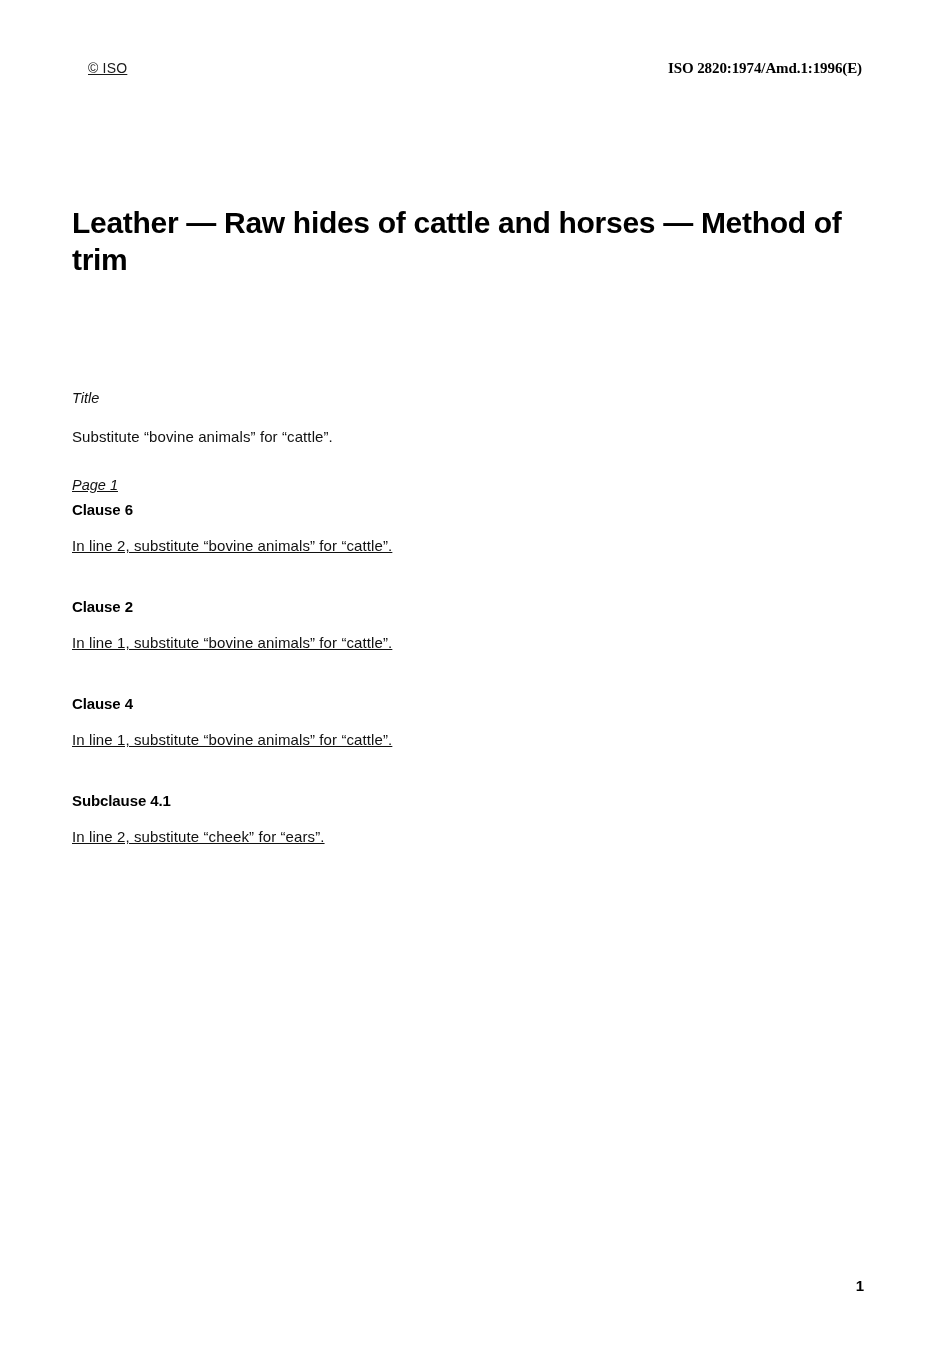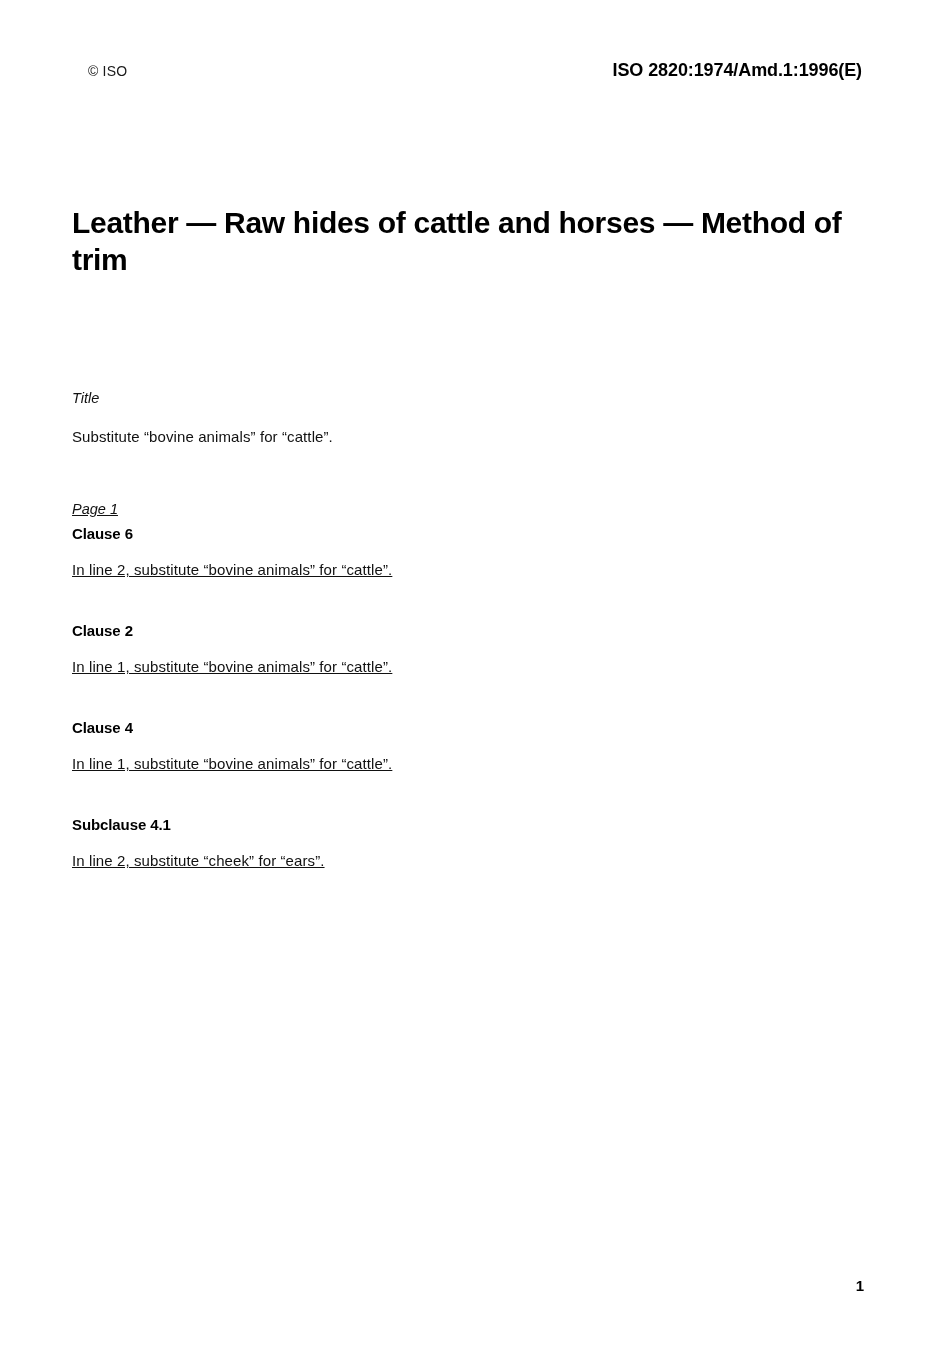--- a/index.html
+++ b/index.html
@@ -25,26 +25,28 @@
     left: 88px;
     right: 88px;
     display: flex;
     align-items: baseline;
     justify-content: space-between;
   }
   .header-left {
     font-size: 14px;
     color: #1a1a1a;
     letter-spacing: 0.2px;
+    text-decoration: underline;
   }
   .header-right {
-    font-size: 18px;
+    font-size: 15px;
     font-weight: bold;
     color: #000000;
     letter-spacing: -0.1px;
+    font-family: Liberation Serif, serif;
   }
   .content {
     position: absolute;
     top: 205px;
     left: 72px;
     width: 775px;
   }
   .doc-title {
     font-size: 30px;
     font-weight: bold;
@@ -63,21 +65,21 @@
   .body-block {
     margin-top: 112px;
   }
   .sec-label {
     font-style: italic;
     font-size: 14.5px;
     color: #111111;
     margin: 0;
   }
   .sec-label.spaced {
-    margin-top: 56px;
+    margin-top: 32px;
     text-decoration: underline;
   }
   .para {
     font-size: 15px;
     color: #111111;
     margin: 22px 0 0 0;
     letter-spacing: 0.1px;
   }
   .clause-head {
     font-size: 15px;

